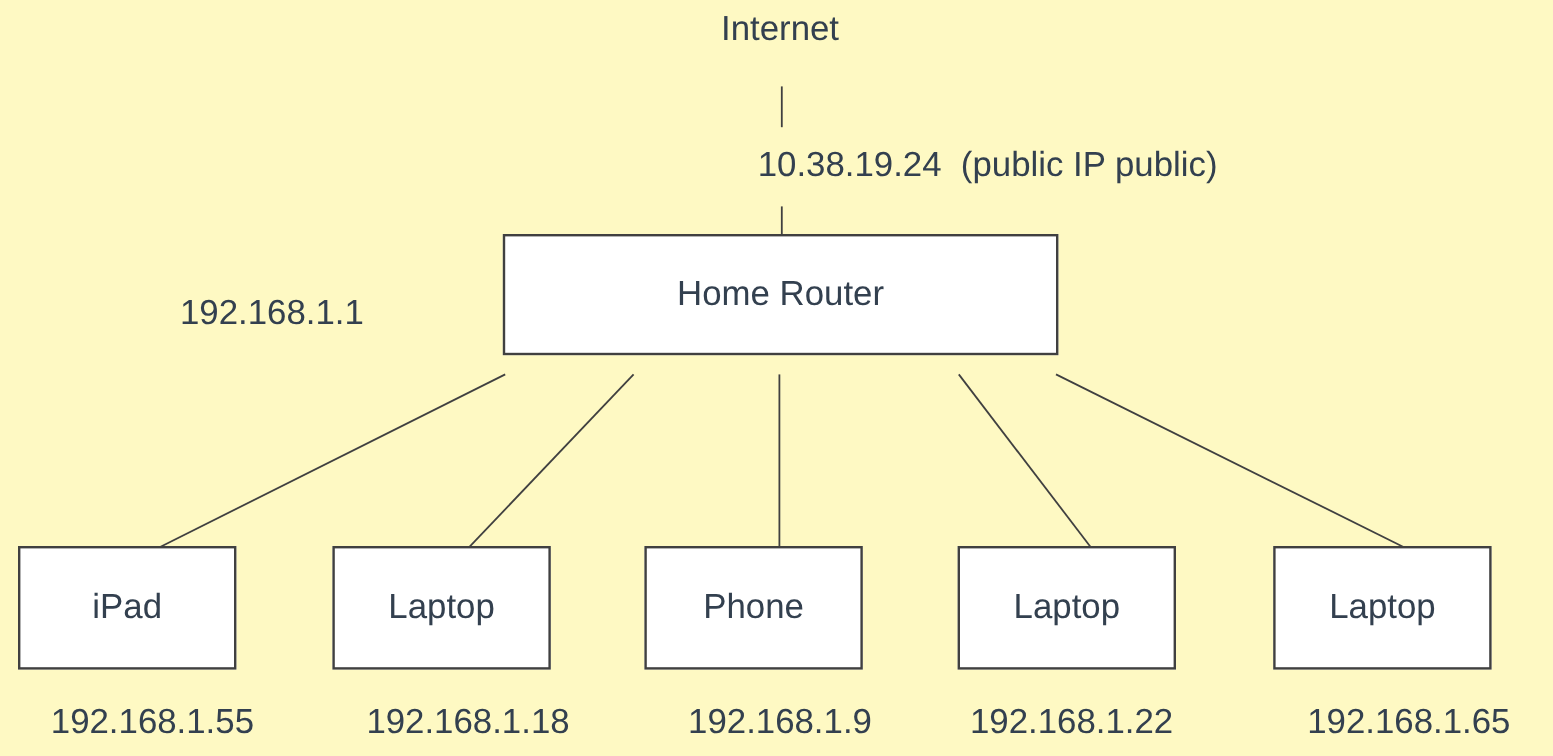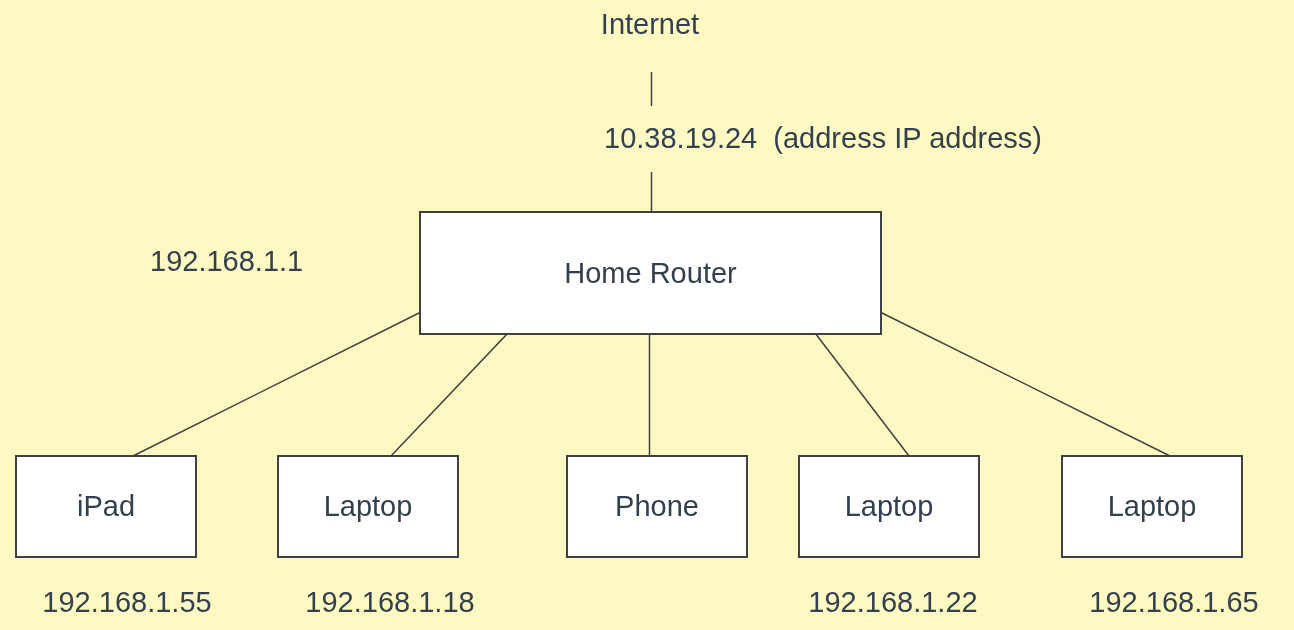--- a/index.html
+++ b/index.html
@@ -45,27 +45,27 @@
     display: flex;
     align-items: center;
     justify-content: center;
     font-size: 29px;
     color: #33404f;
   }
   
   .internet-label  { left: 550px; top: 8px;   width: 200px; }
   .public-ip-label { left: 473px; top: 122px; width: 700px; }
   
-  .router-box      { left: 419px; top: 211px; width: 463px; height: 124px; }
+  .router-box      { left: 419px; top: 195px; width: 463px; height: 101px; }
   .router-ip-label { left: 150px; top: 245px; width: 250px; }
   
   .device-box { top: 455px; width: 182px; height: 103px; }
   .dev-0 { left: 15px;   }
   .dev-1 { left: 277px;  }
-  .dev-2 { left: 566px; text-align: center;  }
+  .dev-2 { left: 537px; text-align: center;  }
   .dev-3 { left: 798px;  }
   .dev-4 { left: 1061px; }
   
   .device-ip { top: 586px; width: 260px; }
   .ip-0 { left: -3px;    }
   .ip-1 { left: 260px;   }
   .ip-2 { left: 520px;   }
   .ip-3 { left: 763px;   }
   .ip-4 { left: 1044px;  }
 </style>
@@ -79,21 +79,21 @@
     <line x1="651.5" y1="172" x2="651.5" y2="211"></line>
     <line x1="421" y1="312" x2="133" y2="456"></line>
     <line x1="528" y1="312" x2="391" y2="456"></line>
     <line x1="649.5" y1="312" x2="649.5" y2="456"></line>
     <line x1="799" y1="312" x2="909" y2="456"></line>
     <line x1="880" y1="312" x2="1170" y2="456"></line>
   </svg>
 
   <div class="lbl center internet-label">Internet</div>
 
-  <div class="lbl center public-ip-label">10.38.19.24  (address IP address)</div>
+  <div class="lbl center public-ip-label">10.38.19.24  (public IP public)</div>
 
   <div class="node router-box">
     <span>Home Router</span>
   </div>
 
   <div class="lbl right router-ip-label">192.168.1.1</div>
 
   <div class="node device-box dev-0">
     <span>iPad</span>
   </div>
@@ -105,16 +105,17 @@
   </div>
   <div class="node device-box dev-3">
     <span>Laptop</span>
   </div>
   <div class="node device-box dev-4">
     <span>Laptop</span>
   </div>
 
   <div class="lbl center device-ip ip-0">192.168.1.55</div>
   <div class="lbl center device-ip ip-1">192.168.1.18</div>
+  <div class="lbl center device-ip ip-2">192.168.1.9</div>
   <div class="lbl center device-ip ip-3">192.168.1.22</div>
   <div class="lbl center device-ip ip-4">192.168.1.65</div>
 
 </div>
 
 </body></html>

